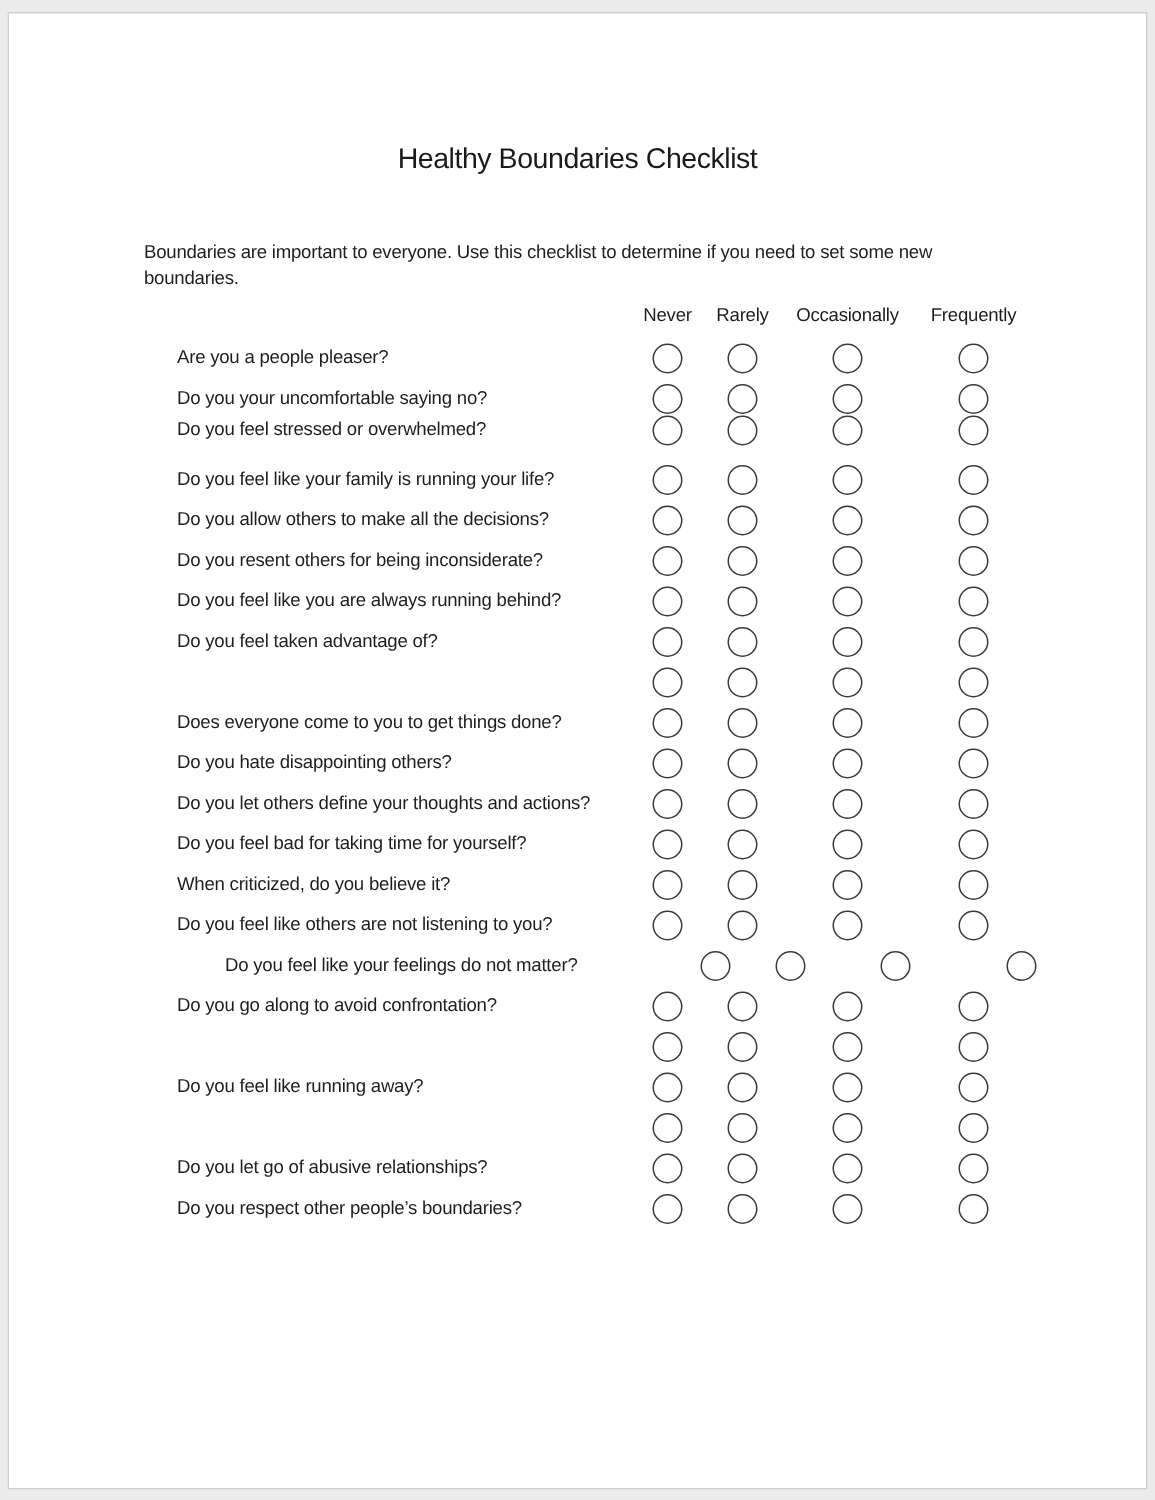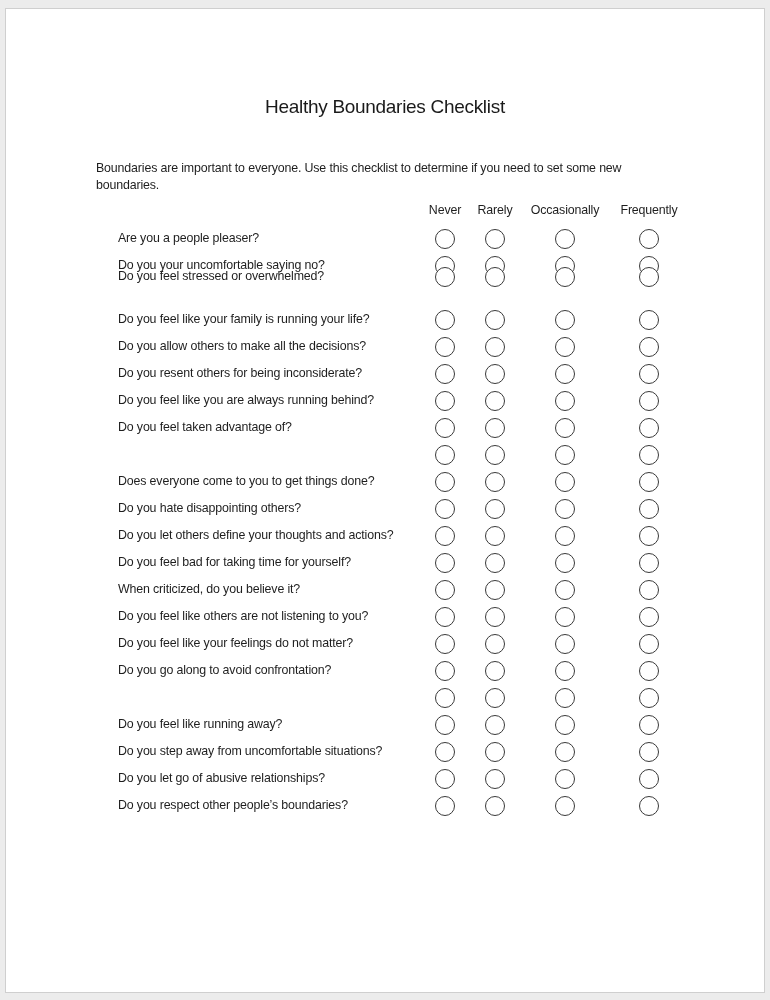--- a/index.html
+++ b/index.html
@@ -107,21 +107,21 @@
       <div class="radio" role="radio" aria-checked="false" style="left: 565px;"></div>
       <div class="radio" role="radio" aria-checked="false" style="left: 649px;"></div>
     </div>
     <div class="row" style="top: 267px;">
       <div class="question">Do you your uncomfortable saying no?</div>
       <div class="radio" role="radio" aria-checked="false" style="left: 445px;"></div>
       <div class="radio" role="radio" aria-checked="false" style="left: 495px;"></div>
       <div class="radio" role="radio" aria-checked="false" style="left: 565px;"></div>
       <div class="radio" role="radio" aria-checked="false" style="left: 649px;"></div>
     </div>
-    <div class="row" style="top: 278px; text-align: center;">
+    <div class="row" style="top: 288px; text-align: center;">
       <div class="question">Do you feel stressed or overwhelmed?</div>
       <div class="radio" role="radio" aria-checked="false" style="left: 445px;"></div>
       <div class="radio" role="radio" aria-checked="false" style="left: 495px;"></div>
       <div class="radio" role="radio" aria-checked="false" style="left: 565px;"></div>
       <div class="radio" role="radio" aria-checked="false" style="left: 649px;"></div>
     </div>
     <div class="row" style="top: 321px;">
       <div class="question">Do you feel like your family is running your life?</div>
       <div class="radio" role="radio" aria-checked="false" style="left: 445px;"></div>
       <div class="radio" role="radio" aria-checked="false" style="left: 495px;"></div>
@@ -197,21 +197,21 @@
       <div class="radio" role="radio" aria-checked="false" style="left: 565px;"></div>
       <div class="radio" role="radio" aria-checked="false" style="left: 649px;"></div>
     </div>
     <div class="row" style="top: 618px;">
       <div class="question">Do you feel like others are not listening to you?</div>
       <div class="radio" role="radio" aria-checked="false" style="left: 445px;"></div>
       <div class="radio" role="radio" aria-checked="false" style="left: 495px;"></div>
       <div class="radio" role="radio" aria-checked="false" style="left: 565px;"></div>
       <div class="radio" role="radio" aria-checked="false" style="left: 649px;"></div>
     </div>
-    <div class="row" style="top: 645px;">
+    <div class="row" style="top: 645px; margin-left: 32px;">
       <div class="question">Do you feel like your feelings do not matter?</div>
       <div class="radio" role="radio" aria-checked="false" style="left: 445px;"></div>
       <div class="radio" role="radio" aria-checked="false" style="left: 495px;"></div>
       <div class="radio" role="radio" aria-checked="false" style="left: 565px;"></div>
       <div class="radio" role="radio" aria-checked="false" style="left: 649px;"></div>
     </div>
     <div class="row" style="top: 672px;">
       <div class="question">Do you go along to avoid confrontation?</div>
       <div class="radio" role="radio" aria-checked="false" style="left: 445px;"></div>
       <div class="radio" role="radio" aria-checked="false" style="left: 495px;"></div>
@@ -225,21 +225,20 @@
       <div class="radio" role="radio" aria-checked="false" style="left: 649px;"></div>
     </div>
     <div class="row" style="top: 726px;">
       <div class="question">Do you feel like running away?</div>
       <div class="radio" role="radio" aria-checked="false" style="left: 445px;"></div>
       <div class="radio" role="radio" aria-checked="false" style="left: 495px;"></div>
       <div class="radio" role="radio" aria-checked="false" style="left: 565px;"></div>
       <div class="radio" role="radio" aria-checked="false" style="left: 649px;"></div>
     </div>
     <div class="row" style="top: 753px;">
-      <div class="question">Do you step away from uncomfortable situations?</div>
       <div class="radio" role="radio" aria-checked="false" style="left: 445px;"></div>
       <div class="radio" role="radio" aria-checked="false" style="left: 495px;"></div>
       <div class="radio" role="radio" aria-checked="false" style="left: 565px;"></div>
       <div class="radio" role="radio" aria-checked="false" style="left: 649px;"></div>
     </div>
     <div class="row" style="top: 780px;">
       <div class="question">Do you let go of abusive relationships?</div>
       <div class="radio" role="radio" aria-checked="false" style="left: 445px;"></div>
       <div class="radio" role="radio" aria-checked="false" style="left: 495px;"></div>
       <div class="radio" role="radio" aria-checked="false" style="left: 565px;"></div>

